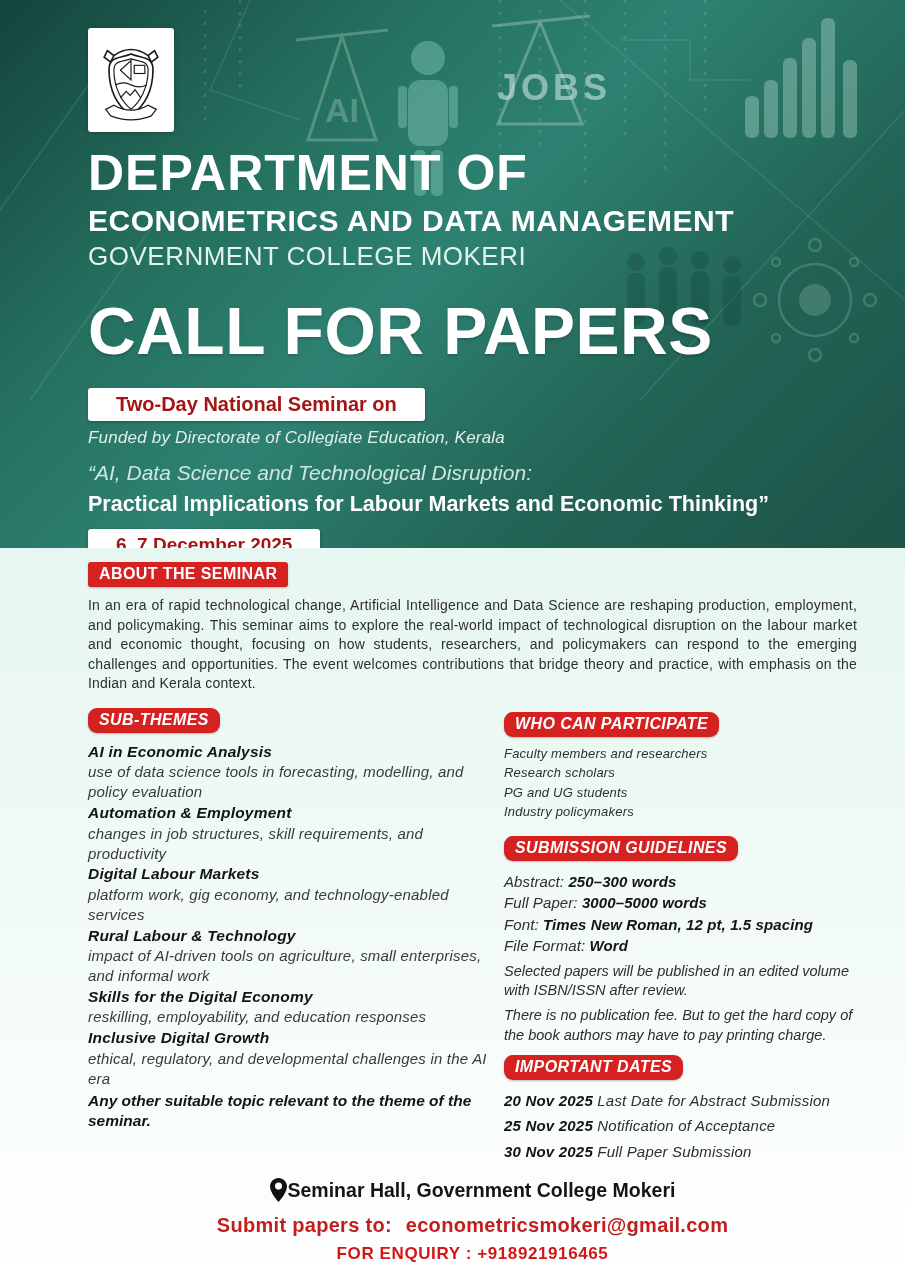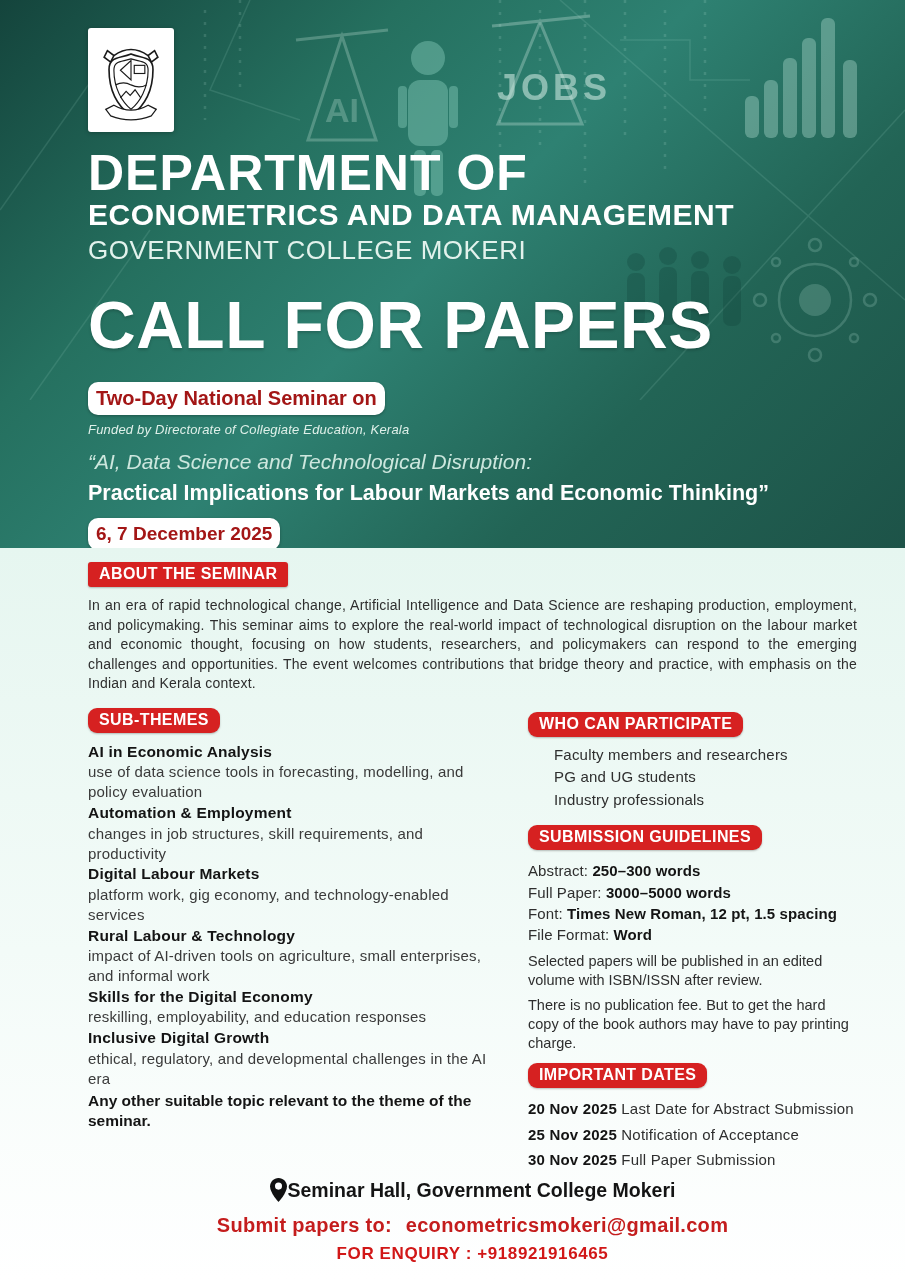--- a/index.html
+++ b/index.html
@@ -16,56 +16,56 @@
     overflow:hidden;
   }
   .header-art{ position:absolute; top:0; left:0; width:905px; height:400px; pointer-events:none; }
   .header-inner{ position:relative; padding:28px 48px 0 88px; z-index:2; }
   .logo-box{
     width:86px; height:104px; background:#ffffff; border-radius:3px;
     display:flex; align-items:center; justify-content:center;
     box-shadow:0 1px 4px rgba(0,0,0,.25);
   }
   .dept1{ margin-top:16px; color:#ffffff; font-weight:800; font-size:50px; letter-spacing:1px; line-height:1.02; }
-  .dept2{ color:#ffffff; font-weight:800; font-size:30px; letter-spacing:.5px; line-height:1.05; }
+  .dept2{ margin-top:6px; color:#ffffff; font-weight:800; font-size:30px; letter-spacing:.5px; line-height:1.05; }
   .college{ margin-top:4px; color:#e2f2ec; font-weight:400; font-size:26px; letter-spacing:.5px; }
   .cfp{ margin-top:26px; color:#ffffff; font-weight:800; font-size:66px; letter-spacing:.5px; line-height:1; text-shadow:0 2px 3px rgba(0,0,0,.18); }
   .pill{
     display:inline-block; background:#ffffff; color:#a31616; font-weight:800;
-    border-radius:10px; padding:5px 8px; box-shadow:0 1px 3px rgba(0,0,0,.3);
+    border-radius:3px; padding:5px 28px; box-shadow:0 1px 3px rgba(0,0,0,.3);
   }
   .seminar-pill{ margin-top:24px; font-size:20px; }
-  .funded{ margin-top:7px; color:#dff0e9; font-style:italic; font-size:13px; letter-spacing:.2px; }
+  .funded{ margin-top:7px; color:#dff0e9; font-style:italic; font-size:17px; letter-spacing:.2px; }
   .title-italic{ margin-top:13px; color:#cde7de; font-style:italic; font-size:21px; }
   .title-bold{ margin-top:7px; color:#ffffff; font-weight:800; font-size:21.5px; }
   .dates-pill{ margin-top:12px; font-size:19px; }
   
   .body-section{
     flex:1 1 auto; background:linear-gradient(180deg,#e6f6f0 0%, #f3fbf8 55%, #ffffff 100%);
     padding:14px 48px 0 88px; display:flex; flex-direction:column; position:relative;
   }
   .badge{
     display:inline-block; background:#d62121; color:#ffffff; font-weight:800;
     font-size:16px; letter-spacing:.4px; padding:3px 11px 4px; border-radius:3px;
     box-shadow:0 1px 2px rgba(0,0,0,.25); align-self:flex-start;
   }
   .badge.round{ border-radius:9px; }
   .about-text{
     margin-top:9px; color:#2e2e2e; font-size:14px; line-height:1.4;
     text-align:justify; letter-spacing:.2px;
   }
-  .columns{ display:flex; margin-top:14px; gap:32px; }
+  .columns{ display:flex; margin-top:14px; gap:8px;font-style:italic; }
   .col-left{ flex:0 0 408px; display:flex; flex-direction:column; }
   .col-right{ flex:1 1 auto; display:flex; flex-direction:column; }
   .theme-list{ margin-top:8px; }
   .theme-title{ font-weight:800; color:#141414; font-size:15.5px; line-height:1.38; letter-spacing:.2px; }
   .theme-desc{ color:#3a3a3a; font-size:15px; line-height:1.33; letter-spacing:.2px; }
   .theme-closing{ margin-top:2px; font-weight:800; color:#141414; font-size:15.5px; line-height:1.35; }
   .participate-list{ margin:7px 0 10px; }
-  .participate-item{ color:#2e2e2e; font-size:15px; line-height:1.5; letter-spacing:.2px;margin-left:26px; }
+  .participate-item{ color:#2e2e2e; font-size:13px; line-height:1.5; letter-spacing:.2px; }
   .sub-fields{ margin-top:10px; }
   .sub-field{ color:#2e2e2e; font-size:15px; line-height:1.42; letter-spacing:.1px; }
   .sub-field b{ font-weight:800; color:#141414; }
   .sub-note{ margin-top:6px; color:#2e2e2e; font-size:14.5px; line-height:1.32; }
   .dates-list{ margin-top:8px; }
   .date-row{ color:#2e2e2e; font-size:15px; line-height:1.7; letter-spacing:.2px; }
   .date-row b{ font-weight:800; color:#141414; }
   .col-right .badge{ margin-top:4px; }
   
   .footer{ margin-top:auto; padding-bottom:10px; text-align:center; }
@@ -226,22 +226,23 @@
             <div class="theme-desc">ethical, regulatory, and developmental challenges in the AI era</div>
           </div>
           <div class="theme-closing">Any other suitable topic relevant to the theme of the seminar.</div>
         </div>
       </div>
 
       <div class="col-right">
         <div class="badge round">WHO CAN PARTICIPATE</div>
         <div class="participate-list">
           <div class="participate-item">Faculty members and researchers</div>
+          <div class="participate-item">Research scholars</div>
           <div class="participate-item">PG and UG students</div>
-          <div class="participate-item">Industry professionals</div>
+          <div class="participate-item">Industry policymakers</div>
         </div>
 
         <div class="badge round">SUBMISSION GUIDELINES</div>
         <div class="sub-fields">
           <div class="sub-field">
             <span>Abstract:</span>
             <b>250–300 words</b>
           </div>
           <div class="sub-field">
             <span>Full Paper:</span>

